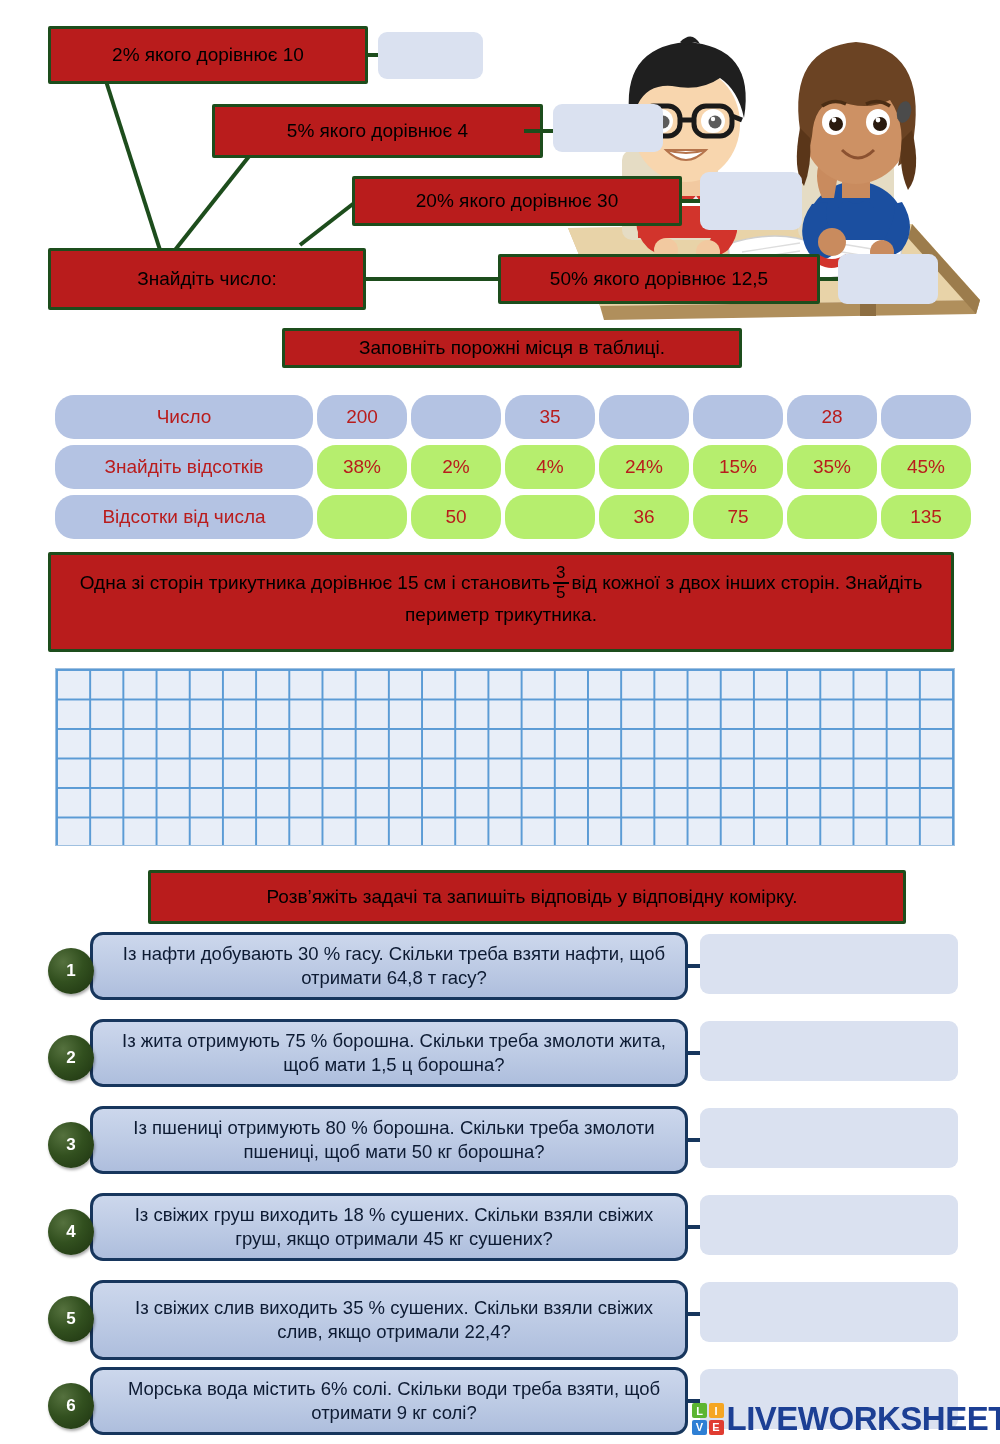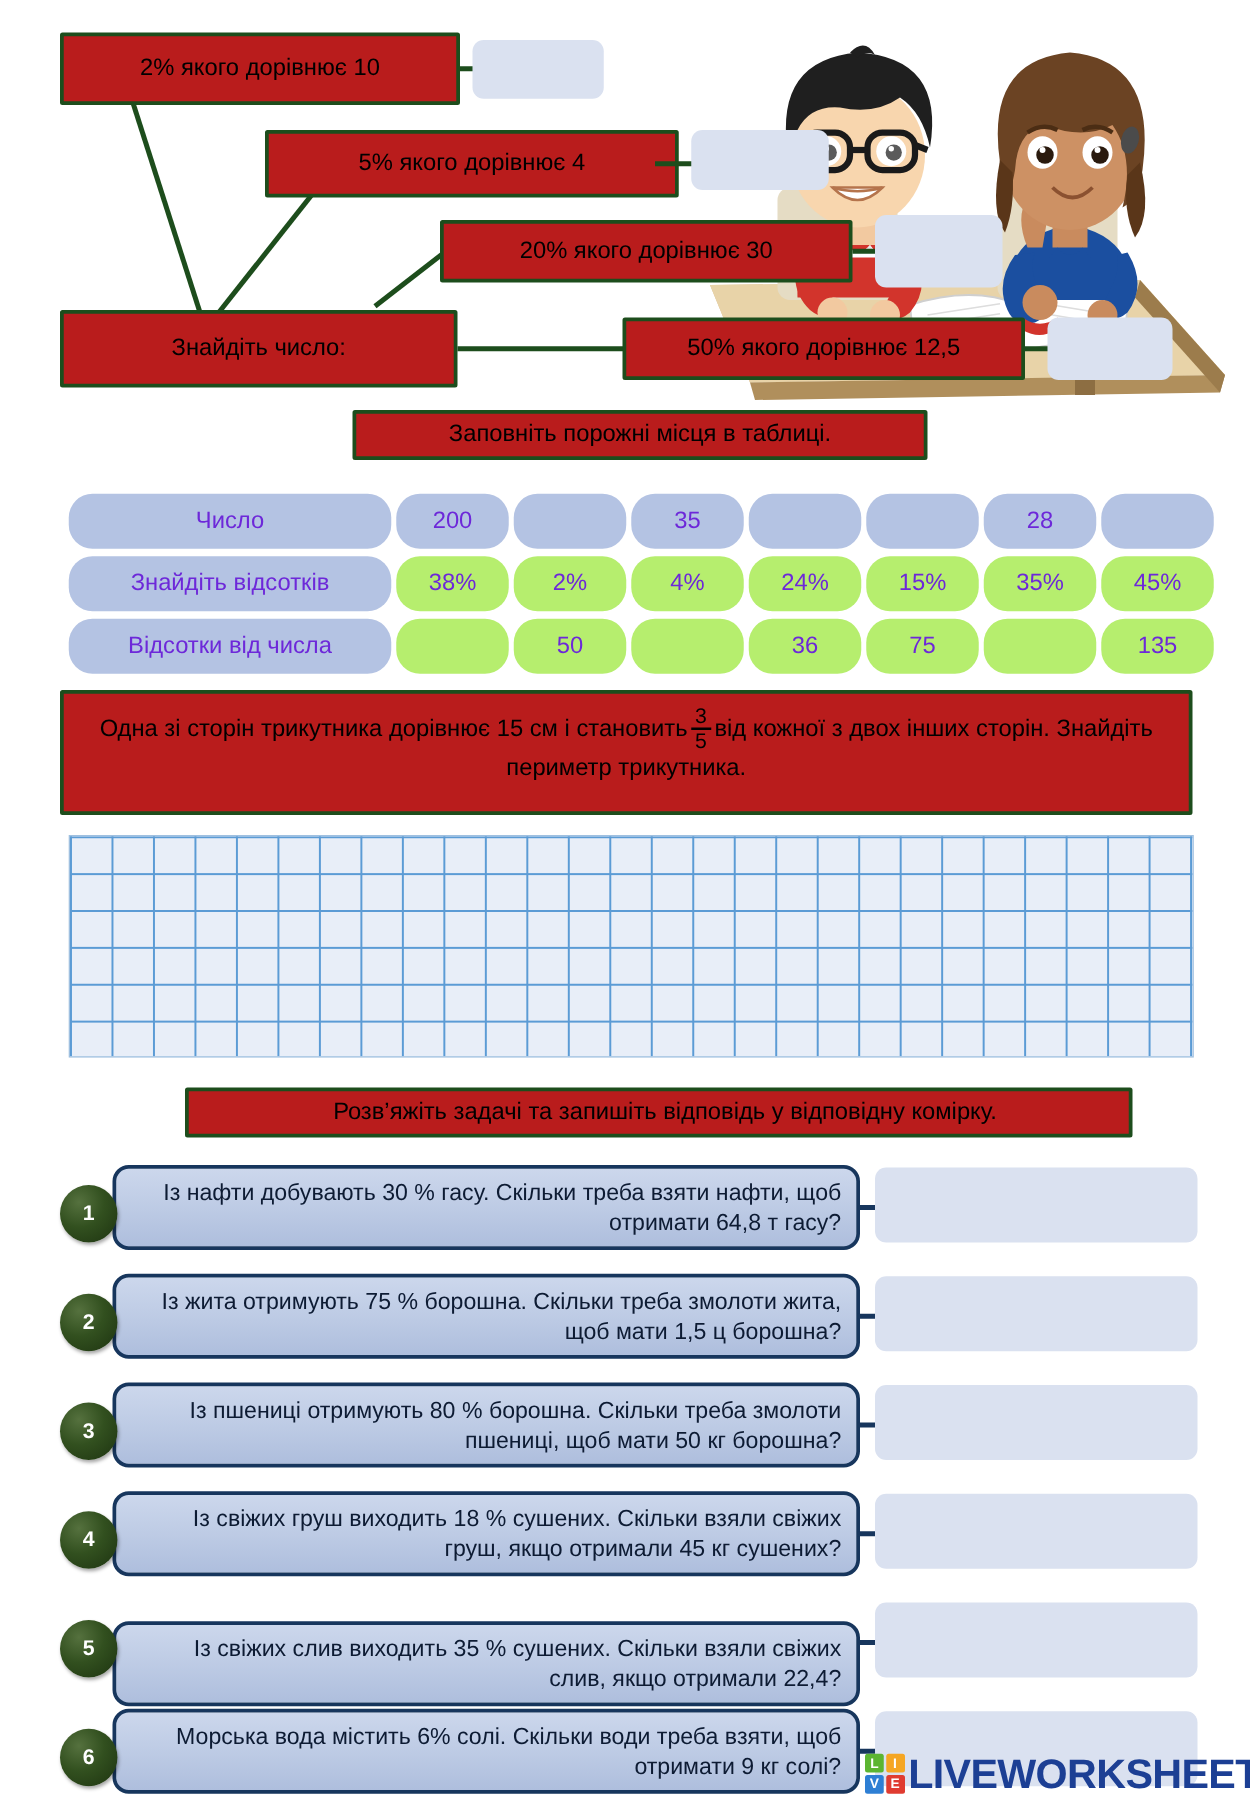--- a/index.html
+++ b/index.html
@@ -56,21 +56,21 @@
   
   .tbl { position: absolute; }
   .tbl-row { display: flex; position: absolute; left: 0; }
   .cell {
     box-sizing: border-box;
     display: flex;
     align-items: center;
     justify-content: center;
     border-radius: 19px;
     font-size: 19px;
-    color: #6d28d9;
+    color: #b91c1c;
     margin-right: 4px;
     height: 44px;
   }
   .cell-head {
     background: #b4c3e3;
     width: 258px;
     font-size: 19px;
   }
   .cell-blue { background: #b4c3e3; }
   .cell-green { background: #b6ee6e; }
@@ -105,21 +105,21 @@
 
   
   .prob-box {
     background: linear-gradient(to bottom, #ccd7ec 0%, #bccae4 55%, #aebedd 100%);
     border: 3px solid #17365d;
     border-radius: 13px;
     box-sizing: border-box;
     display: flex;
     align-items: center;
     justify-content: center;
-    text-align: right;
+    text-align: center;
     font-size: 18.5px;
     color: #0d1b33;
     line-height: 1.3;
     padding: 2px 12px 2px 22px;
   }
   .num-badge {
     width: 46px; height: 46px;
     border-radius: 50%;
     background: radial-gradient(circle at 33% 30%, #55713e 0%, #32501f 45%, #1d3310 100%);
     color: #ffffff;
@@ -339,21 +339,21 @@
     <span>Одна зі сторін трикутника дорівнює 15 см і становить</span><span class="frac">
         <span class="num">3</span>
         <span class="bar"></span>
         <span class="den">5</span>
       </span><span>від кожної з двох інших сторін. Знайдіть периметр трикутника.</span>
   </div>
 </div>
 
 <div class="grid-paper abs" style="left:55px; top:668px; width:900px; height:178px;"></div>
 
-<div class="green-box abs" style="left:148px; top:870px; width:758px; height:40px;padding-left:20px;">Розв’яжіть задачі та запишіть відповідь у відповідну комірку.</div>
+<div class="green-box abs" style="left:148px; top:870px; width:758px; height:54px;padding-left:20px;">Розв’яжіть задачі та запишіть відповідь у відповідну комірку.</div>
 
 <div class="abs" style="left:48px; top:930px; width:910px; height:76px;">
   <div class="num-badge abs" style="left:0px; top:18px;">1</div>
   <div class="prob-box abs" style="left:42px; top:2px; width:598px; height:68px;">Із нафти добувають 30 % гасу. Скільки треба взяти нафти, щоб отримати 64,8 т гасу?</div>
   <div class="blue-arrow-line" style="left:638px; top:34px; width:34px;"></div>
   <div class="blue-arrow-head" style="left:668px; top:28px;"></div>
   <div class="answer-box abs" style="left:652px; top:4px; width:258px; height:60px;"></div>
 </div>
 
 <div class="abs" style="left:48px; top:1017px; width:910px; height:76px;">
@@ -375,21 +375,21 @@
 <div class="abs" style="left:48px; top:1191px; width:910px; height:76px;">
   <div class="num-badge abs" style="left:0px; top:18px;">4</div>
   <div class="prob-box abs" style="left:42px; top:2px; width:598px; height:68px;">Із свіжих груш виходить 18 % сушених. Скільки взяли свіжих груш, якщо отримали 45 кг сушених?</div>
   <div class="blue-arrow-line" style="left:638px; top:34px; width:34px;"></div>
   <div class="blue-arrow-head" style="left:668px; top:28px;"></div>
   <div class="answer-box abs" style="left:652px; top:4px; width:258px; height:60px;"></div>
 </div>
 
 <div class="abs" style="left:48px; top:1278px; width:910px; height:76px;">
   <div class="num-badge abs" style="left:0px; top:18px;">5</div>
-  <div class="prob-box abs" style="left:42px; top:2px; width:598px; height:68px;margin-top:17px;">Із свіжих слив виходить 35 % сушених. Скільки взяли свіжих слив, якщо отримали 22,4?</div>
+  <div class="prob-box abs" style="left:42px; top:2px; width:598px; height:80px;">Із свіжих слив виходить 35 % сушених. Скільки взяли свіжих слив, якщо отримали 22,4?</div>
   <div class="blue-arrow-line" style="left:638px; top:34px; width:34px;"></div>
   <div class="blue-arrow-head" style="left:668px; top:28px;"></div>
   <div class="answer-box abs" style="left:652px; top:4px; width:258px; height:60px;"></div>
 </div>
 
 <div class="abs" style="left:48px; top:1365px; width:910px; height:76px;">
   <div class="num-badge abs" style="left:0px; top:18px;">6</div>
   <div class="prob-box abs" style="left:42px; top:2px; width:598px; height:68px;">Морська вода містить 6% солі. Скільки води треба взяти, щоб отримати 9 кг солі?</div>
   <div class="blue-arrow-line" style="left:638px; top:34px; width:34px;"></div>
   <div class="blue-arrow-head" style="left:668px; top:28px;"></div>

